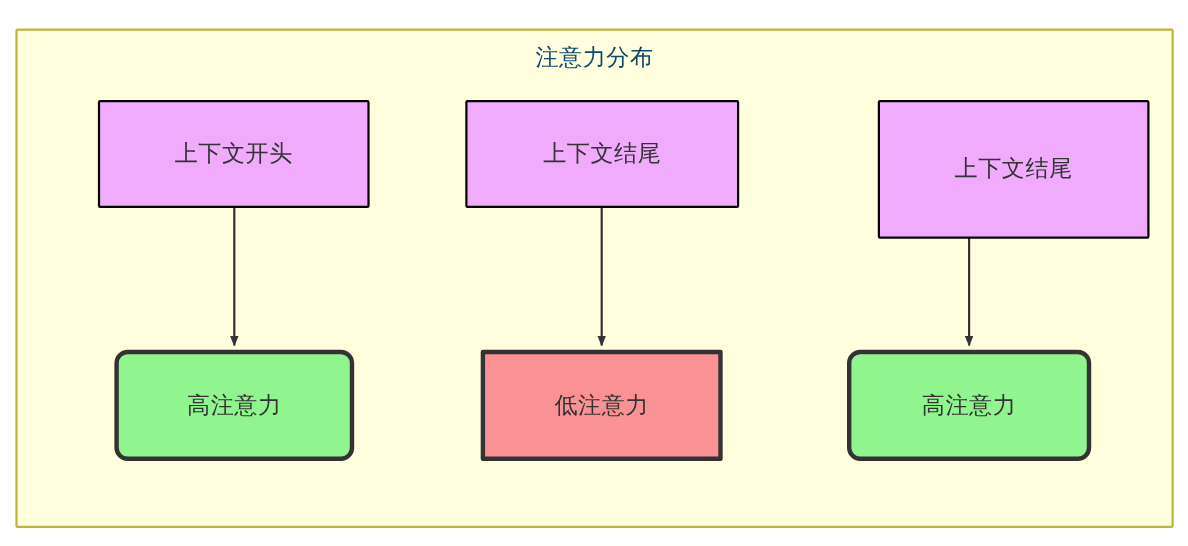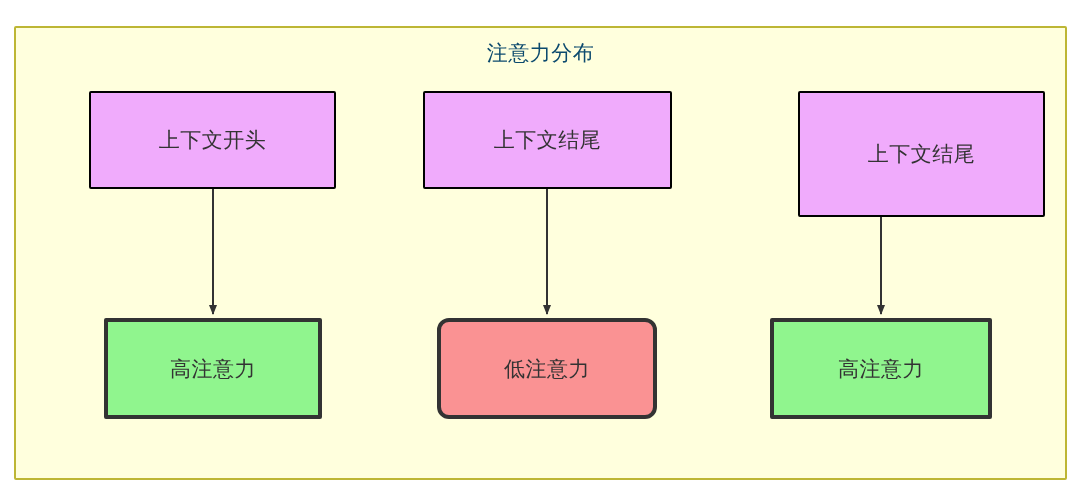--- a/index.html
+++ b/index.html
@@ -64,27 +64,27 @@
 
   .node-context {
     background: #f0abfc;
     border: 2px solid #000000;
     border-radius: 2px;
   }
 
   .node-high {
     background: #90f58e;
     border: 4px solid #333333;
-    border-radius: 2px;
+    border-radius: 12px;
   }
 
   .node-low {
     background: #fa9293;
     border: 4px solid #333333;
-    border-radius: 12px;
+    border-radius: 2px;
   }
 
   
   .ctx-a { left: 89px;  top: 91px;  width: 247px; height: 98px; }
   .ctx-b { left: 423px; top: 91px;  width: 249px; height: 98px; }
   .ctx-c { left: 758px; top: 91px;  width: 247px; height: 126px; margin-left: 40px; }
 
   .att-a { left: 104px; top: 318px; width: 218px; height: 101px; }
   .att-b { left: 437px; top: 318px; width: 220px; height: 101px; }
   .att-c { left: 770px; top: 318px; width: 222px; height: 101px; }

